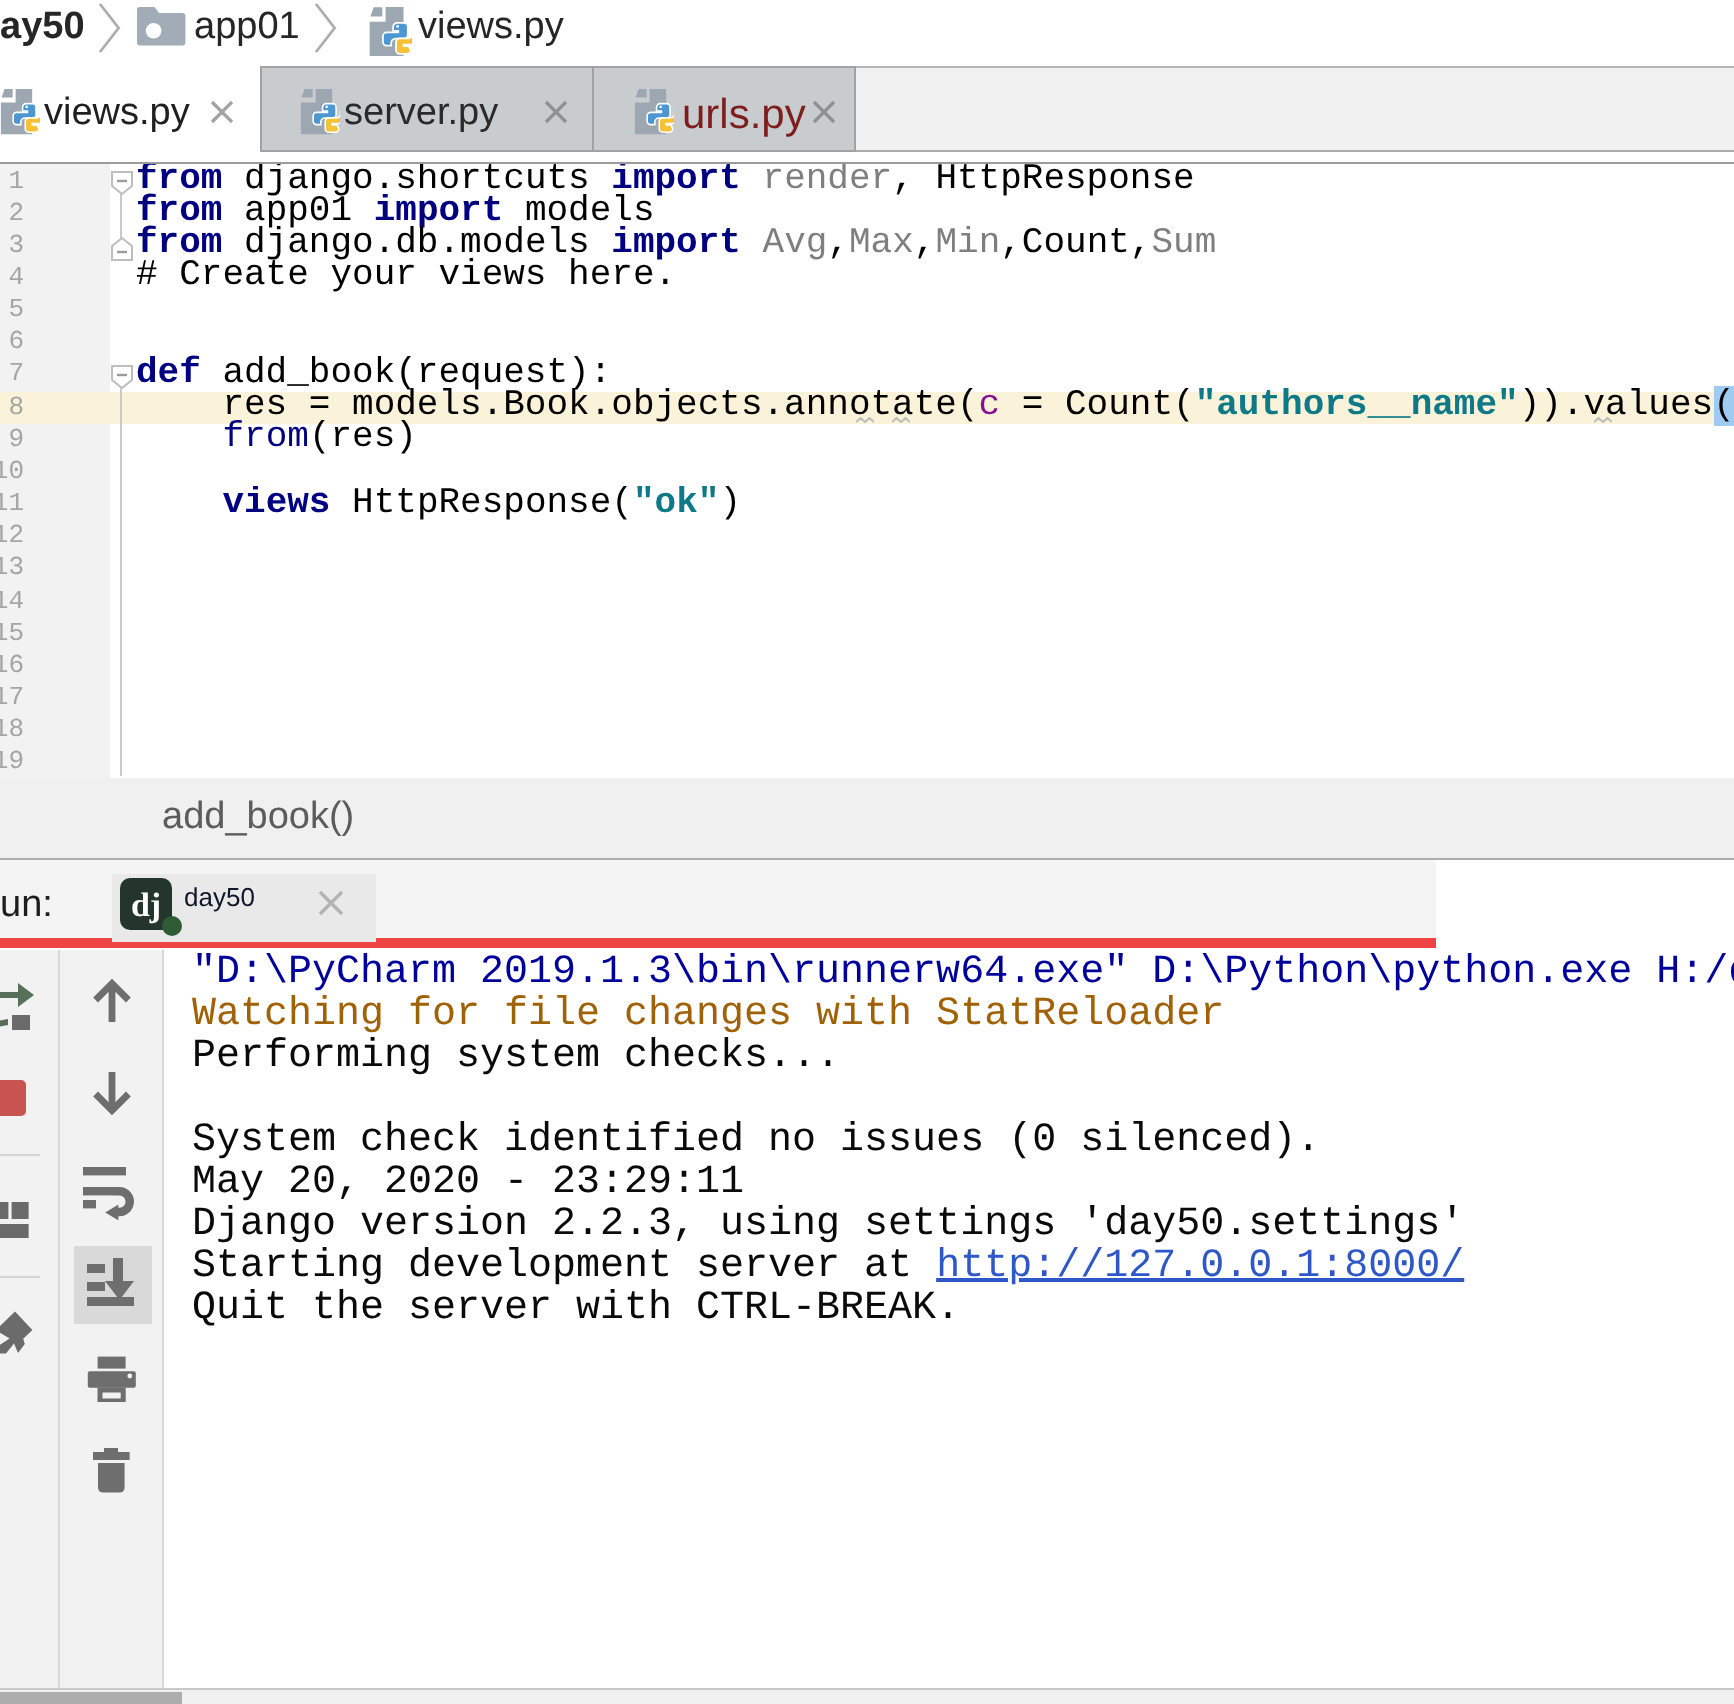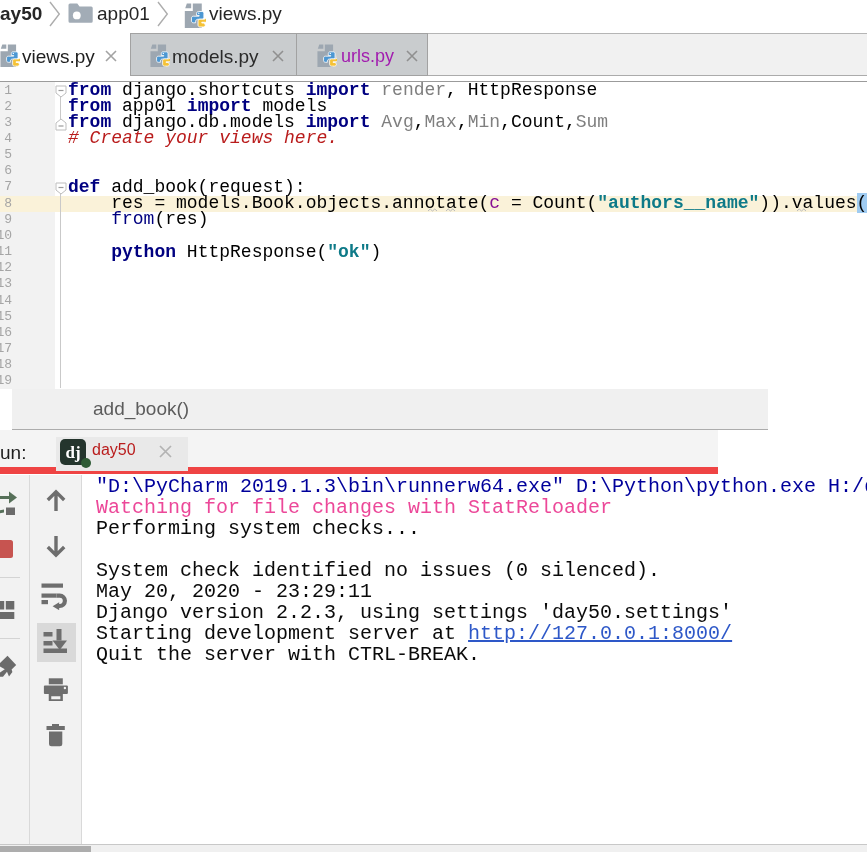--- a/index.html
+++ b/index.html
@@ -63,36 +63,36 @@
   <div class="abs" style="left:130px;top:0;width:167px;height:43px;background:#C9CCCE;border:1px solid #A2A2A2;box-sizing:border-box;"></div>
   <svg class="abs" style="left:145.6px;top:10.7px;" width="24" height="24" viewBox="0 0 27 27">
     <path d="M13.3 0.5 H22.6 V26 H5 V8.2 H13.3 Z" fill="#9DA7B1"></path>
     <path d="M7.1 0.6 L11.6 0.6 V5.4 H5.4 Z" fill="#9DA7B1"></path>
     <g transform="translate(4.6,3.3)">
       <path d="M12.6 7.5 c0-1.1 .9-2 2-2 h3.6 c1.1 0 2 .9 2 2 v4.1 c0 1.1-.9 2-2 2 h-4.3 c-1.3 0-2.3 1-2.3 2.3 v1.4 H9.3 c-1.1 0-2-.9-2-2 v-2.9 c0-1.1 .9-2 2-2 h6 v-.8 h-2.7 z" fill="#4C97D2" stroke="#fff" stroke-width="0.9"></path>
       <path d="M20.9 16.4 c0 1.1-.9 2-2 2 h-3.6 c-1.1 0-2-.9-2-2 v-4.1 c0-1.1 .9-2 2-2 h4.3 c1.3 0 2.3-1 2.3-2.3 V6.6 h1.3 c1.1 0 2 .9 2 2 v2.9 c0 1.1-.9 2-2 2 h-6 v.8 h2.7 z" fill="#F5C236" stroke="#fff" stroke-width="0.9" transform="translate(0.8,3.2)"></path>
       <circle cx="14.9" cy="7.3" r="0.75" fill="#fff"></circle>
     </g>
   </svg>
-  <span class="abs" style="left:172px;top:12.5px;font-size:19px;color:#2A2A2A;">models.py</span>
+  <span class="abs" style="left:172px;top:12.5px;font-size:19px;color:#2A2A2A;">server.py</span>
   <svg class="abs" style="left:271px;top:16px;" width="14" height="14" viewBox="0 0 14 14">
     <path d="M2 2 L12 12 M12 2 L2 12" stroke="#909090" stroke-width="1.6" fill="none"></path>
   </svg>
 
   <div class="abs" style="left:297px;top:0;width:131px;height:43px;background:#C9CCCE;border:1px solid #A2A2A2;border-left:none;box-sizing:border-box;"></div>
   <svg class="abs" style="left:313px;top:10.7px;" width="24" height="24" viewBox="0 0 27 27">
     <path d="M13.3 0.5 H22.6 V26 H5 V8.2 H13.3 Z" fill="#9DA7B1"></path>
     <path d="M7.1 0.6 L11.6 0.6 V5.4 H5.4 Z" fill="#9DA7B1"></path>
     <g transform="translate(4.6,3.3)">
       <path d="M12.6 7.5 c0-1.1 .9-2 2-2 h3.6 c1.1 0 2 .9 2 2 v4.1 c0 1.1-.9 2-2 2 h-4.3 c-1.3 0-2.3 1-2.3 2.3 v1.4 H9.3 c-1.1 0-2-.9-2-2 v-2.9 c0-1.1 .9-2 2-2 h6 v-.8 h-2.7 z" fill="#4C97D2" stroke="#fff" stroke-width="0.9"></path>
       <path d="M20.9 16.4 c0 1.1-.9 2-2 2 h-3.6 c-1.1 0-2-.9-2-2 v-4.1 c0-1.1 .9-2 2-2 h4.3 c1.3 0 2.3-1 2.3-2.3 V6.6 h1.3 c1.1 0 2 .9 2 2 v2.9 c0 1.1-.9 2-2 2 h-6 v.8 h2.7 z" fill="#F5C236" stroke="#fff" stroke-width="0.9" transform="translate(0.8,3.2)"></path>
       <circle cx="14.9" cy="7.3" r="0.75" fill="#fff"></circle>
     </g>
   </svg>
-  <span class="abs" style="left:341px;top:12.5px;font-size:18px;color:#a21caf;">urls.py</span>
+  <span class="abs" style="left:341px;top:12.5px;font-size:21px;color:#7f1d1d;">urls.py</span>
   <svg class="abs" style="left:405px;top:16px;" width="14" height="14" viewBox="0 0 14 14">
     <path d="M2 2 L12 12 M12 2 L2 12" stroke="#909090" stroke-width="1.6" fill="none"></path>
   </svg>
 
   <div class="abs" style="left:0;top:47.5px;width:867px;height:1.3px;background:#9B9B9B;"></div>
 </div>
 
 <div class="abs" style="left:0;top:82px;width:867px;height:306.5px;background:#fff;overflow:hidden;">
 
   <div class="abs" style="left:0;top:0;width:55px;height:306.5px;background:#F2F2F2;"></div>
@@ -131,53 +131,53 @@
 14
 15
 16
 17
 18
 19</pre>
 
   <pre class="abs" style="left:68px;top:0;font-size:18px;line-height:16.16px;color:#000;"><span class="kw">from</span> django.shortcuts <span class="kw">import</span> <span class="gray">render</span>, HttpResponse
 <span class="kw">from</span> app01 <span class="kw">import</span> models
 <span class="kw">from</span> django.db.models <span class="kw">import</span> <span class="gray">Avg</span>,<span class="gray">Max</span>,<span class="gray">Min</span>,Count,<span class="gray">Sum</span>
-<span class="gray" style="font-style:italic;color:#b91c1c;"># Create your views here.</span>
+<span class="gray" style="color:#000000;"># Create your views here.</span>
 
 
 <span class="kw">def</span> add_book(request):
     res = models.Book.objects.annotate(<span class="prp">c</span> = Count(<span class="str">"authors__name"</span>)).values<span class="hlp">(</span><span class="str">"title"</span>,<span class="str">"c"</span><span class="hlp">)</span>
     <span style="color:#000080;">from</span>(res)
 
-    <span class="kw">python</span> HttpResponse(<span class="str">"ok"</span>)</pre>
+    <span class="kw">views</span> HttpResponse(<span class="str">"ok"</span>)</pre>
 
   <svg class="abs" style="left:428px;top:126px;" width="9" height="4" viewBox="0 0 9 4">
       <path d="M0 3 L2.2 1 L4.5 3 L6.8 1 L9 3" stroke="#BBB" stroke-width="1" fill="none"></path>
     </svg>
   <svg class="abs" style="left:446px;top:126px;" width="9" height="4" viewBox="0 0 9 4">
       <path d="M0 3 L2.2 1 L4.5 3 L6.8 1 L9 3" stroke="#BBB" stroke-width="1" fill="none"></path>
     </svg>
   <svg class="abs" style="left:797px;top:126px;" width="9" height="4" viewBox="0 0 9 4">
       <path d="M0 3 L2.2 1 L4.5 3 L6.8 1 L9 3" stroke="#BBB" stroke-width="1" fill="none"></path>
     </svg>
 </div>
 
-<div class="abs" style="left:12px;top:388.5px;width:756px;height:40px;background:#F0F0F0;border-bottom:1.3px solid #ACACAC;box-sizing:content-box;">
+<div class="abs" style="left:0;top:388.5px;width:867px;height:40px;background:#F0F0F0;border-bottom:1.3px solid #ACACAC;box-sizing:content-box;">
   <span class="abs" style="left:81px;top:9px;font-size:19px;color:#5C5C5C;">add_book()</span>
 </div>
 
-<div class="abs" style="left:0;top:429.8px;width:718px;height:44px;background:#F4F4F4;border-bottom:7px solid #ef4444;box-sizing:border-box;">
+<div class="abs" style="left:0;top:429.8px;width:718px;height:44px;background:#F4F4F4;border-bottom:5px solid #ef4444;box-sizing:border-box;">
   <span class="abs" style="left:0;top:12px;font-size:19px;color:#1E1E1E;">un:</span>
   <div class="abs" style="left:56px;top:7px;width:132px;height:34px;background:#E9E9E9;"></div>
   <svg class="abs" style="left:60px;top:9px;" width="32" height="32" viewBox="0 0 32 32">
     <rect x="0" y="0" width="26" height="26" rx="5" fill="#24352D"></rect>
     <text x="13" y="19" font-family="Liberation Serif,serif" font-size="17" font-weight="bold" fill="#fff" text-anchor="middle">dj</text>
     <circle cx="26" cy="24" r="5" fill="#2F5B35"></circle>
   </svg>
-  <span class="abs" style="left:92px;top:11px;font-size:16px;color:#b91c1c;">day50</span>
+  <span class="abs" style="left:92px;top:11px;font-size:13px;color:#0f172a;">day50</span>
   <svg class="abs" style="left:158px;top:14px;" width="15" height="15" viewBox="0 0 15 15">
     <path d="M2 2 L13 13 M13 2 L2 13" stroke="#B3B3B3" stroke-width="1.7" fill="none"></path>
   </svg>
 </div>
 
 <div class="abs" style="left:0;top:474.8px;width:867px;height:369px;background:#fff;">
 
   <div class="abs" style="left:0;top:0;width:30px;height:369px;background:#F2F2F2;border-right:1px solid #D9D9D9;box-sizing:border-box;"></div>
 
   <div class="abs" style="left:30px;top:0;width:52px;height:369px;background:#F2F2F2;border-right:1px solid #D9D9D9;box-sizing:border-box;"></div>
@@ -229,21 +229,21 @@
     <circle cx="21.9" cy="12" r="1.2" fill="#F2F2F2"></circle>
     <rect x="7" y="19" width="11.6" height="5.5" fill="none" stroke="#6E6E6E" stroke-width="2.5"></rect>
   </svg>
   <svg class="abs" style="left:46px;top:248.2px;" width="20" height="24" viewBox="0 0 20 24">
     <rect x="6" y="1" width="7" height="2.8" fill="#6E6E6E"></rect>
     <rect x="0.5" y="3" width="18.3" height="4" fill="#6E6E6E"></rect>
     <path d="M3 8.5 h13.3 v12.3 a2.5 2.5 0 0 1 -2.5 2.5 h-8.3 a2.5 2.5 0 0 1 -2.5 -2.5 z" fill="#6E6E6E"></path>
   </svg>
 
   <pre class="abs" style="left:96px;top:1px;font-size:20px;line-height:21px;color:#0A0A0A;"><span style="color:#00009B;">"D:\PyCharm 2019.1.3\bin\runnerw64.exe" D:\Python\python.exe H:/day50</span>
-<span style="color:#ec4899;">Watching for file changes with StatReloader</span>
+<span style="color:#a16207;">Watching for file changes with StatReloader</span>
 Performing system checks...
 
 System check identified no issues (0 silenced).
 May 20, 2020 - 23:29:11
 Django version 2.2.3, using settings 'day50.settings'
 Starting development server at <span style="color:#2E58C8;text-decoration:underline;text-align:right;">http://127.0.0.1:8000/</span>
 Quit the server with CTRL-BREAK.</pre>
 </div>
 
 <div class="abs" style="left:0;top:843.8px;width:867px;height:8.2px;background:#F0F0F0;border-top:1px solid #C8C8C8;box-sizing:border-box;">

